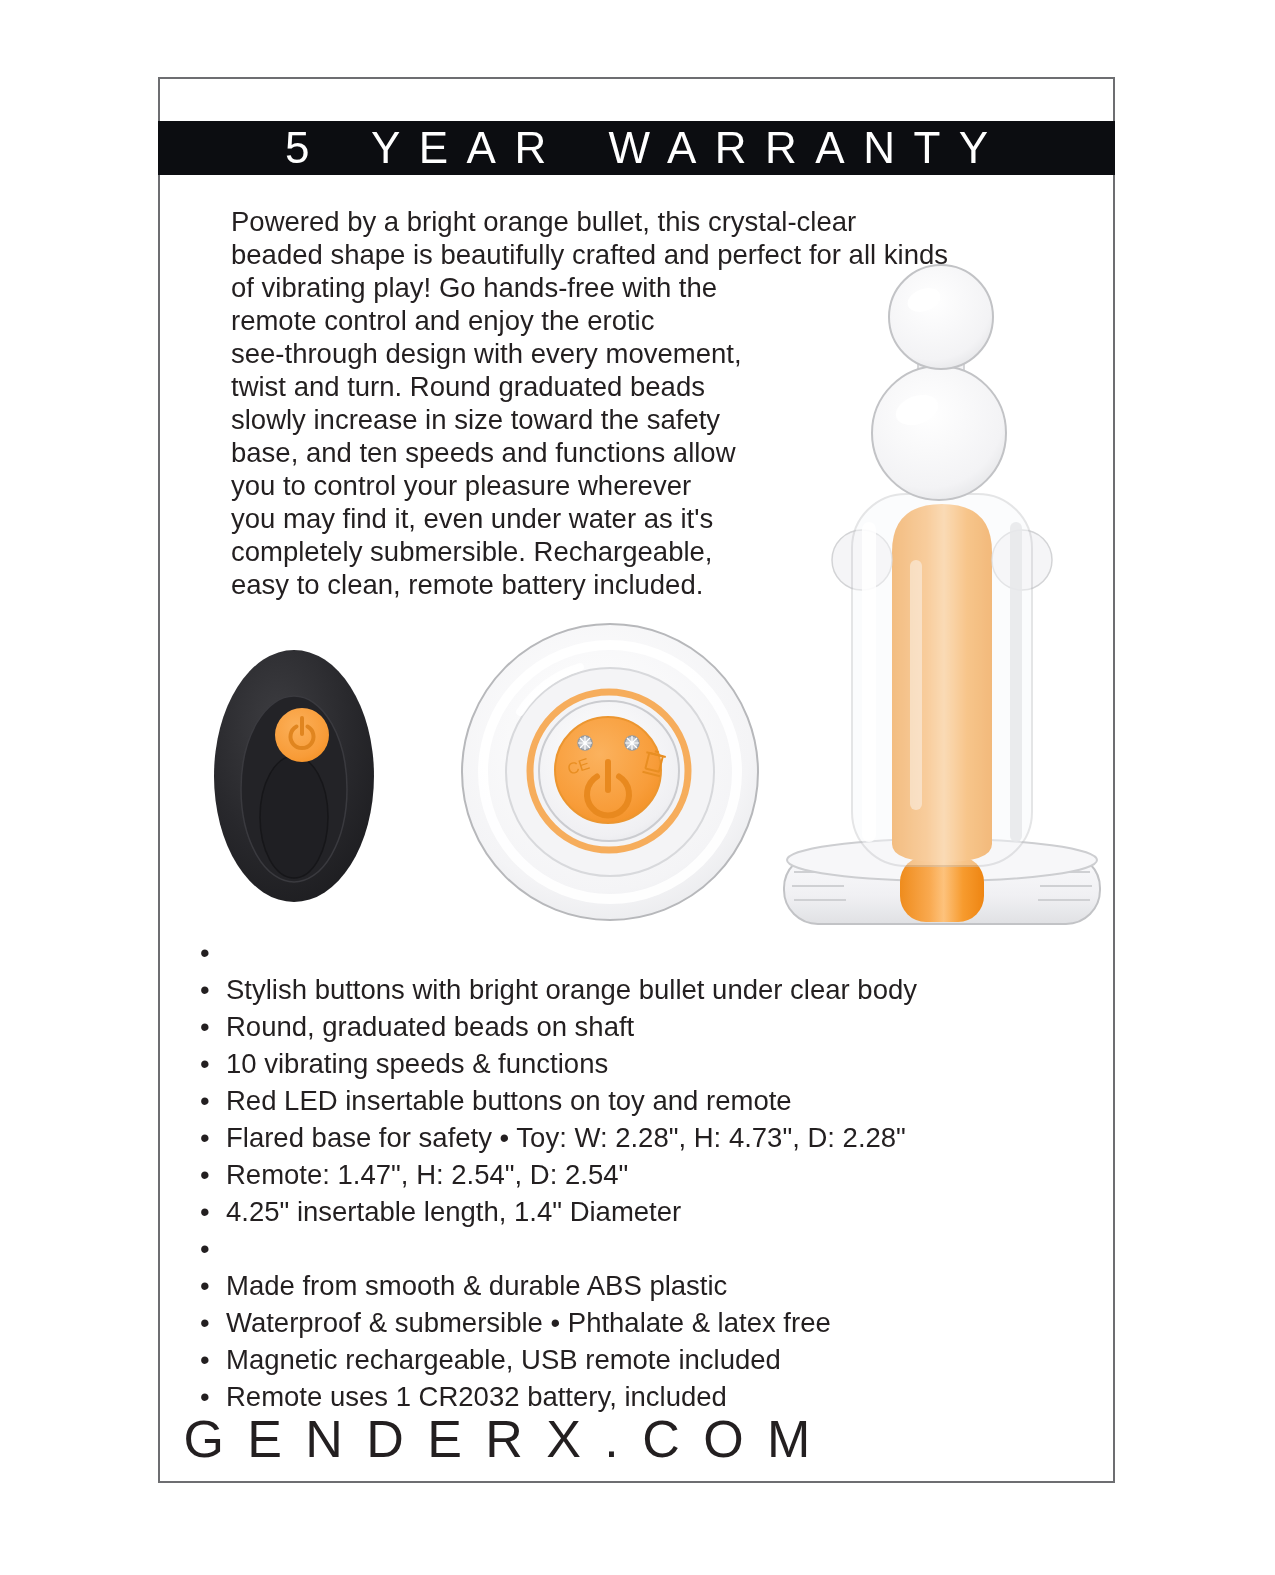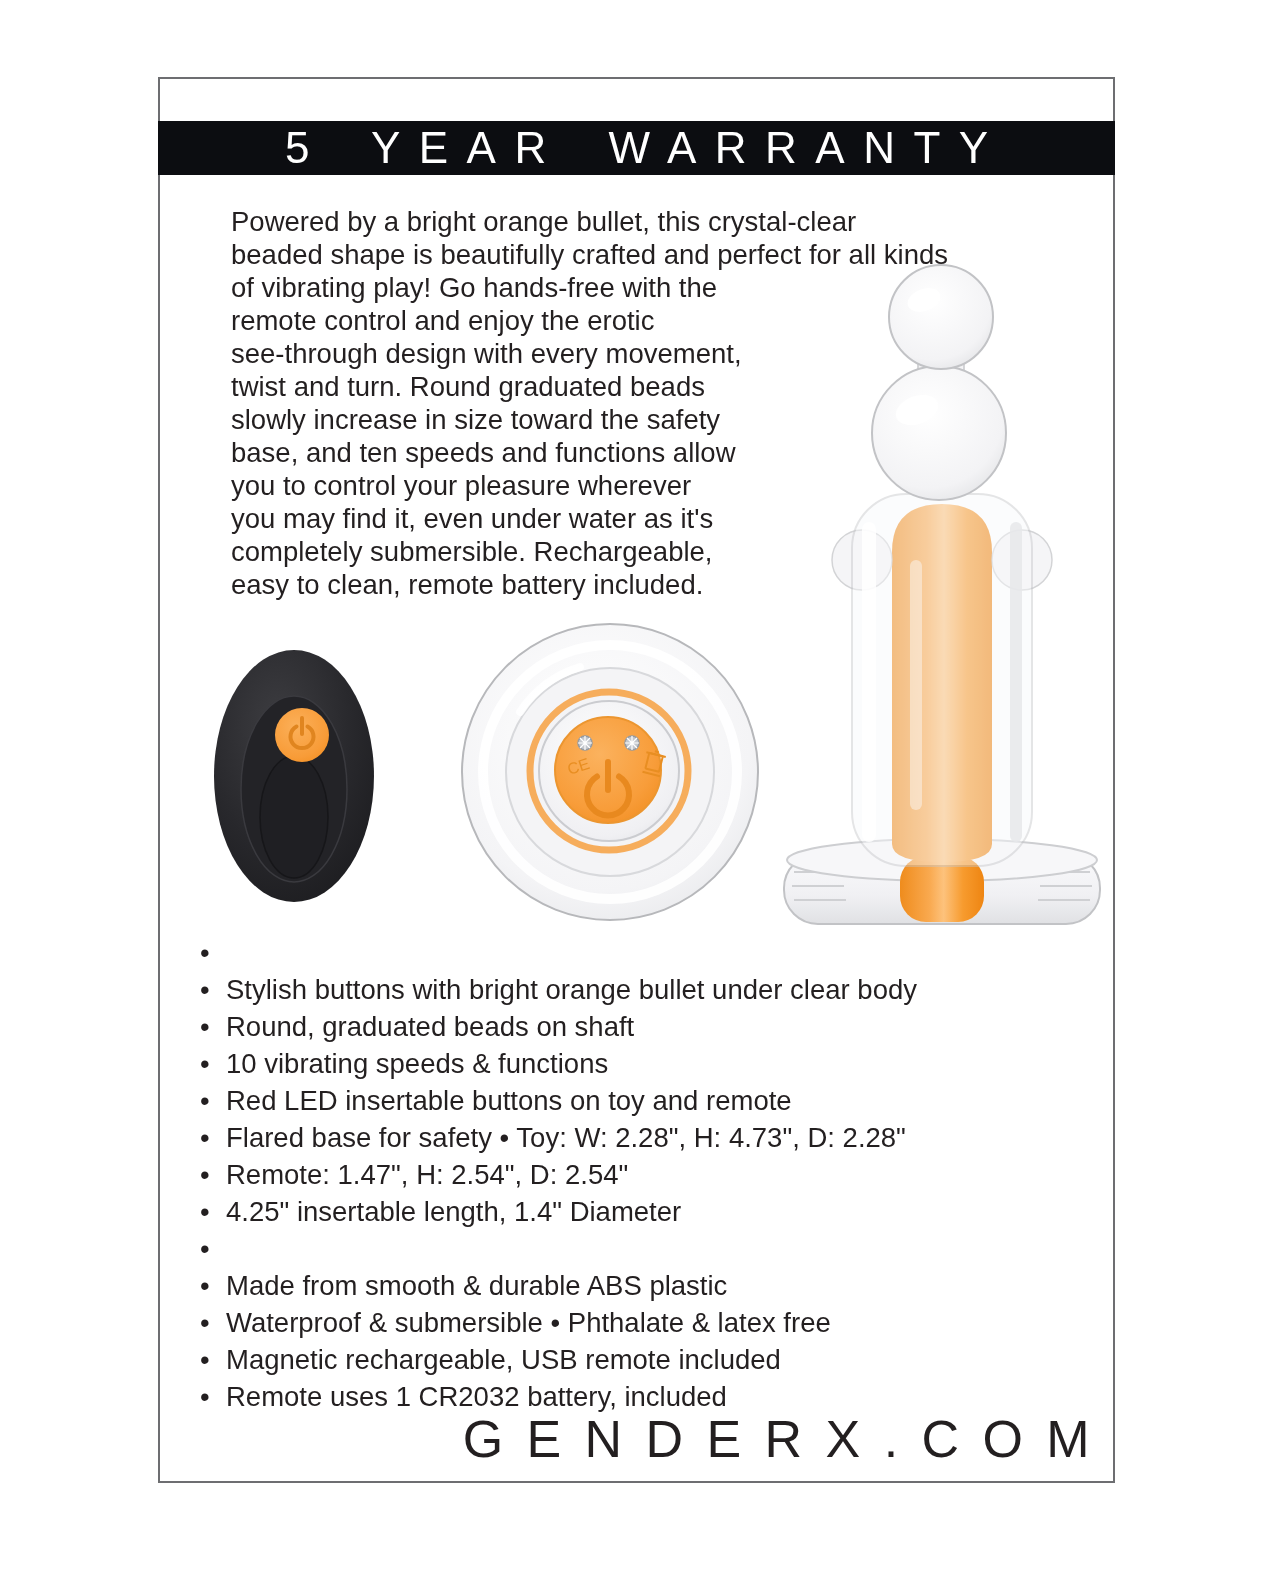--- a/index.html
+++ b/index.html
@@ -26,21 +26,21 @@
   }
   .features{
     position:absolute;left:40px;top:857px;margin:0;padding:0;list-style:none;
   }
   .features li{
     display:flex;align-items:baseline;height:37px;
     font-size:27.5px;line-height:33px;white-space:nowrap;
   }
   .features .marker{width:26px;flex:0 0 26px;}
   .footer{
-    position:absolute;left:0;width:100%;top:1330px;text-align:right;
+    position:absolute;left:0;width:100%;top:1330px;text-align:left;
     font-size:52px;letter-spacing:0.45em;text-indent:0.45em;white-space:nowrap;
   }
   .photo{position:absolute;}
   .photo svg{display:block;width:100%;height:100%;}
   .photo-remote{left:52px;top:568px;width:165px;height:258px;}
   .photo-base{left:300px;top:543px;width:300px;height:300px;}
   .photo-toy{left:622px;top:181px;width:320px;height:670px;}
 </style>
 </head>
 <body>

